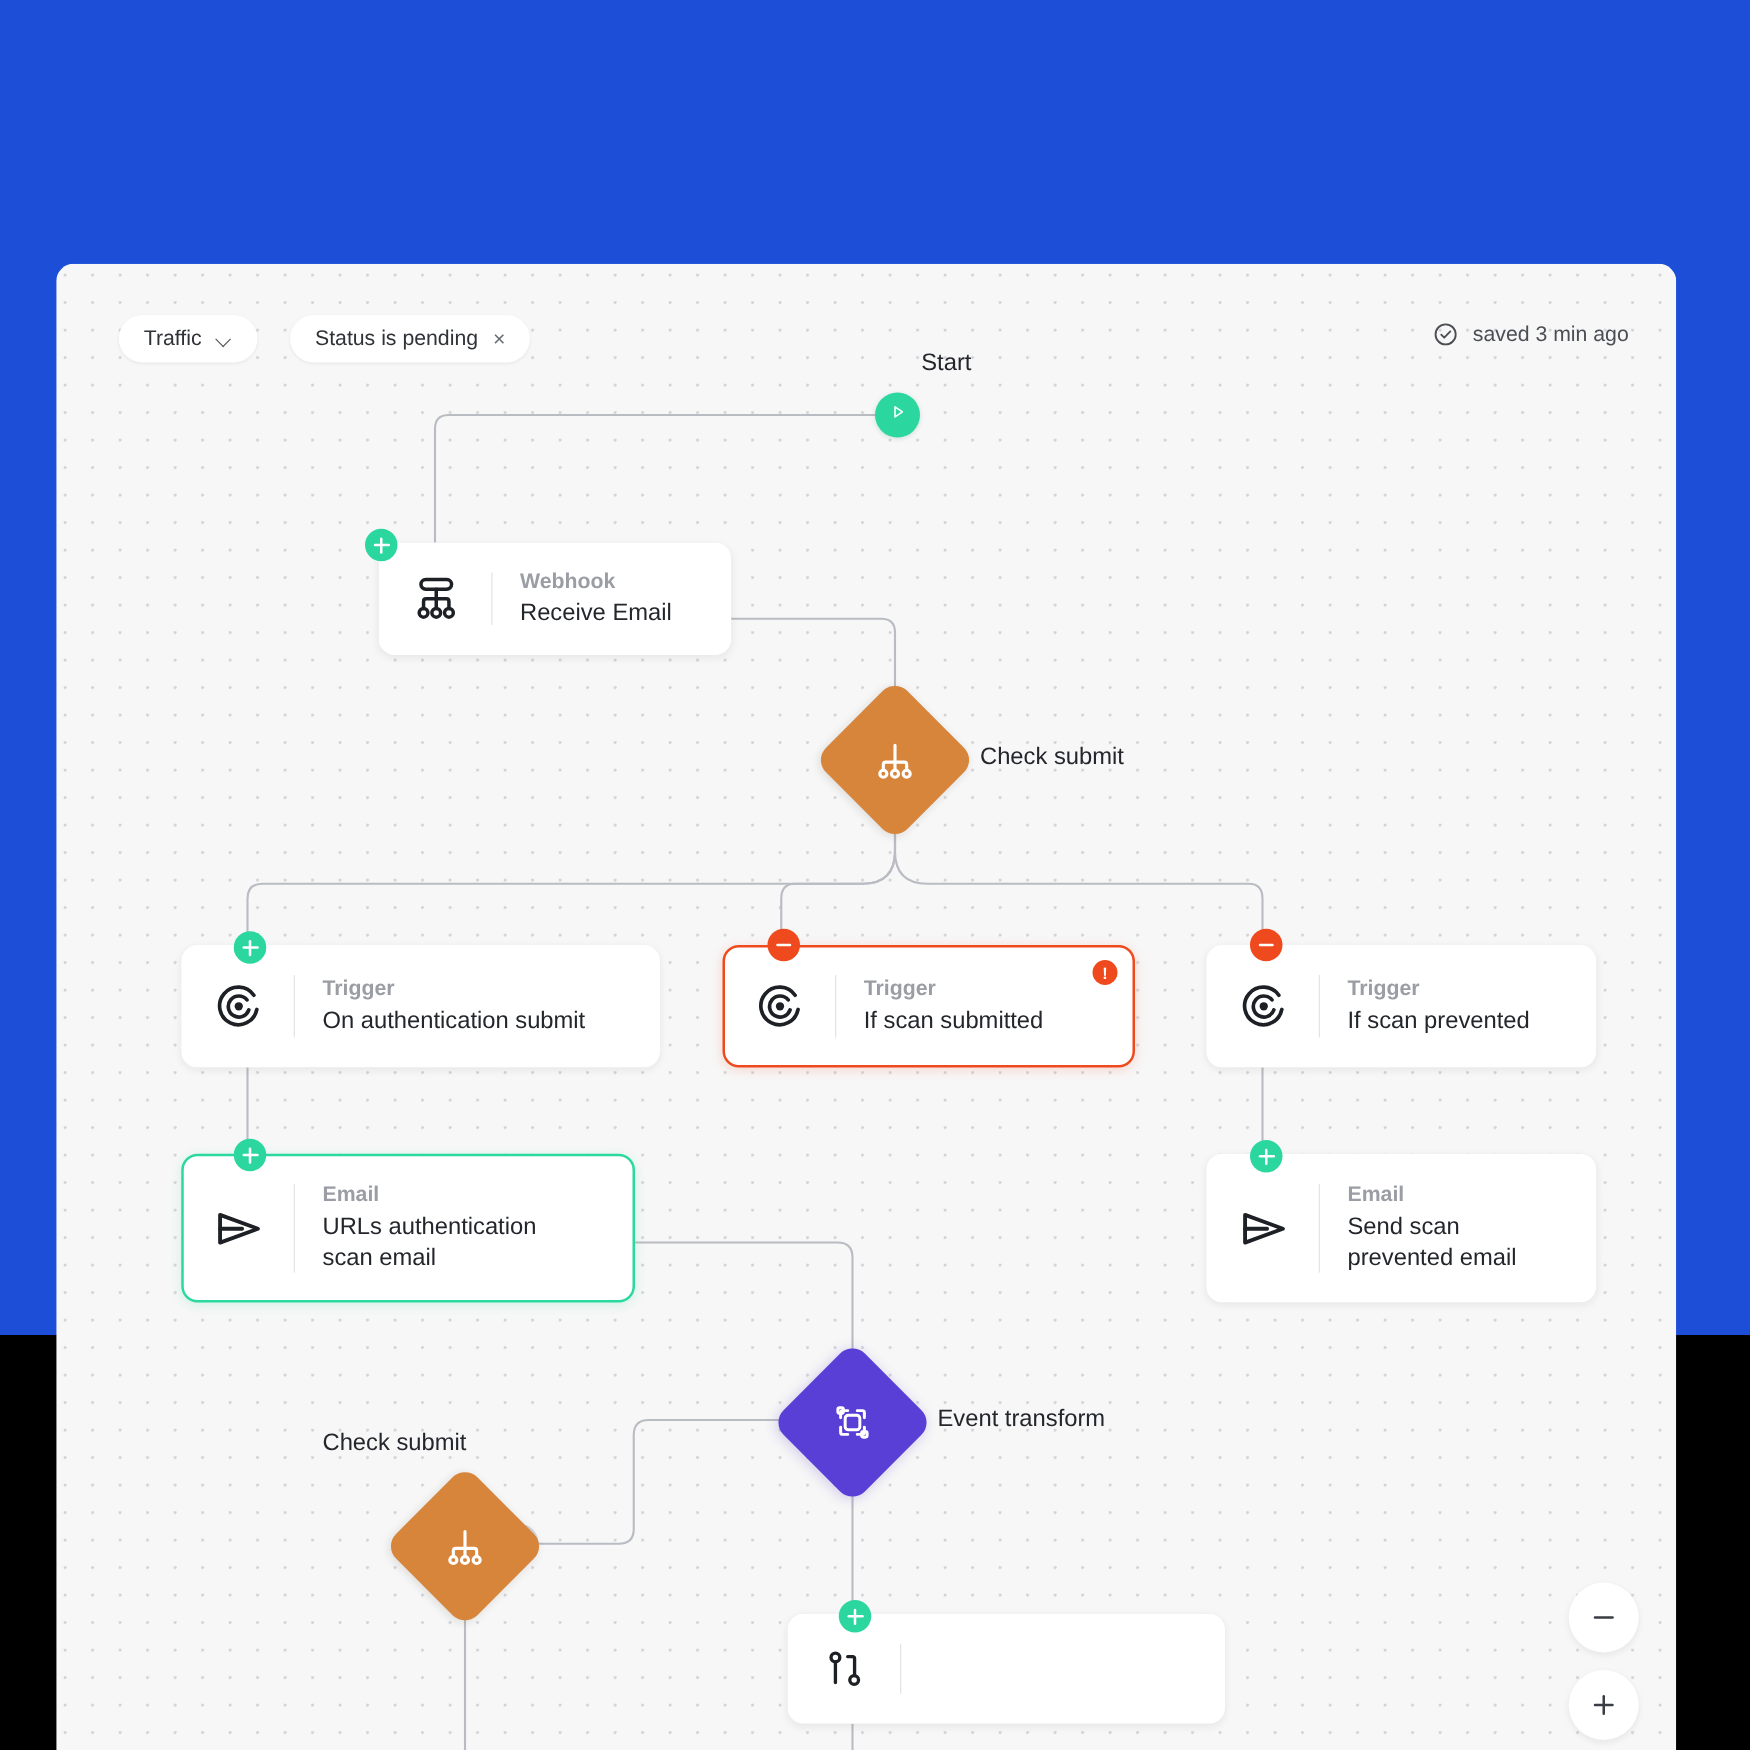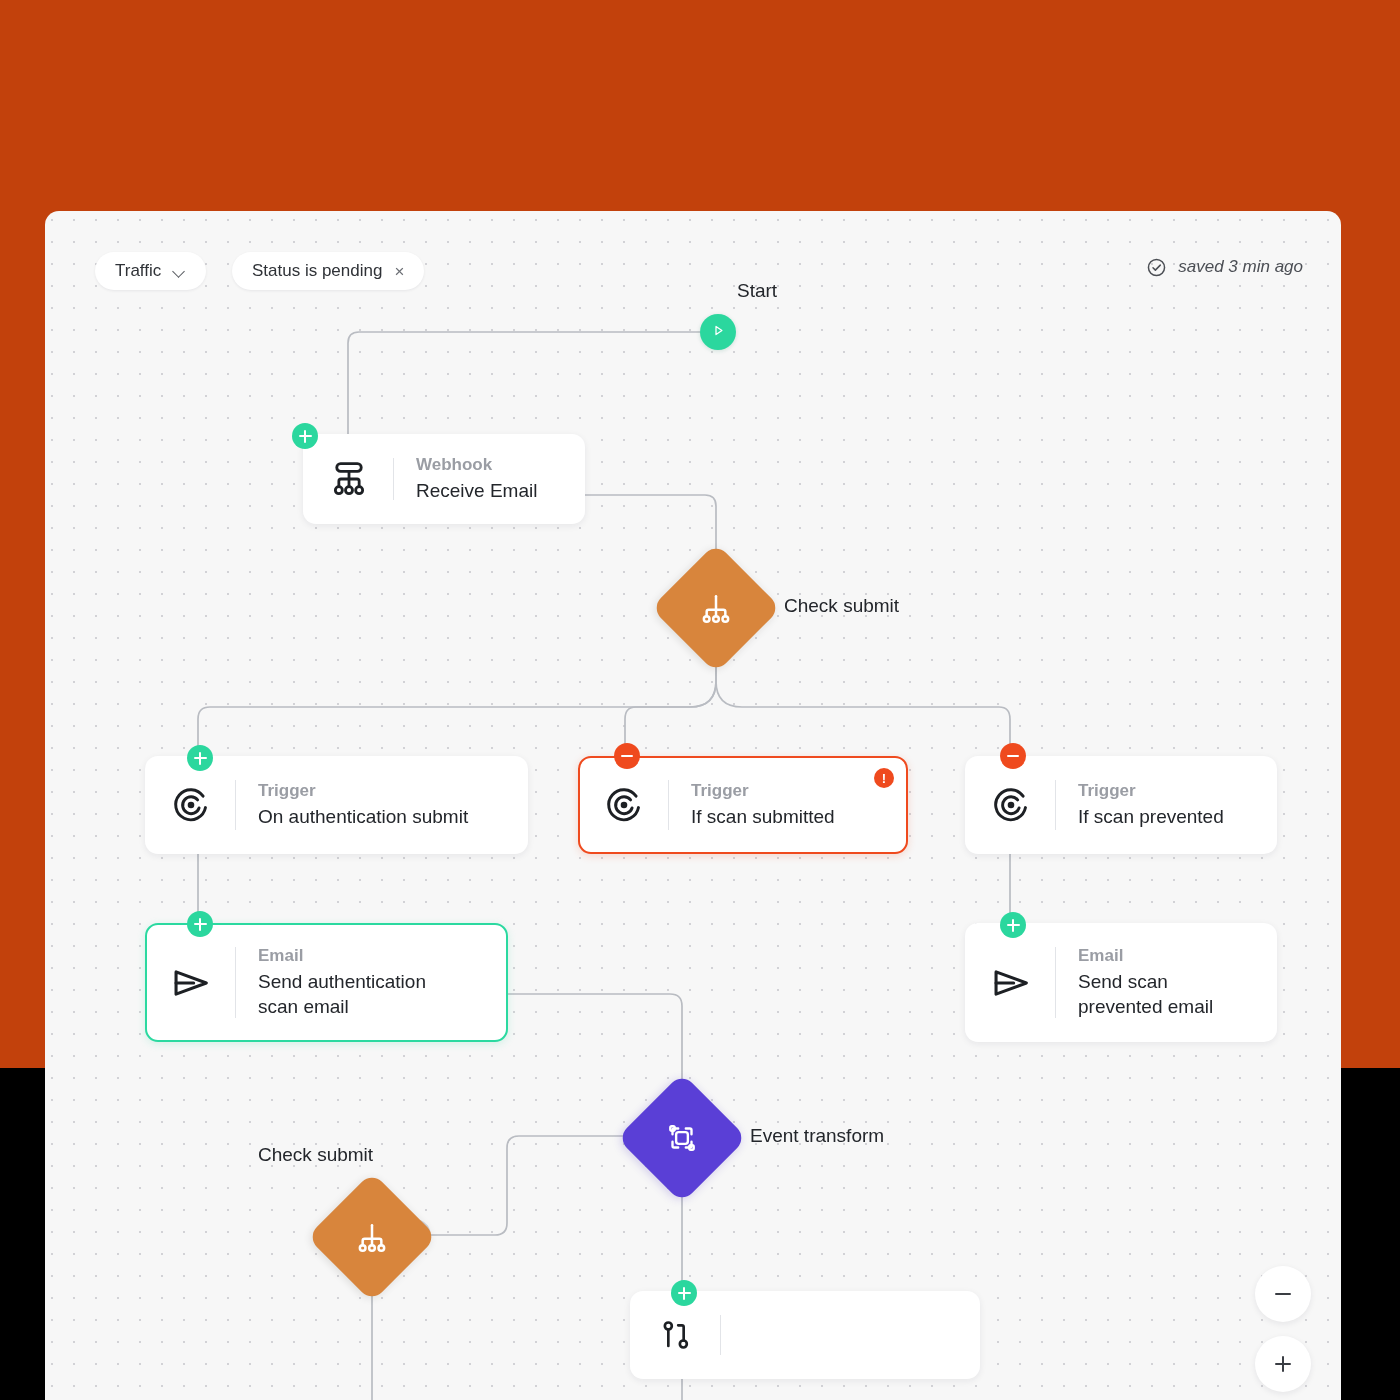--- a/index.html
+++ b/index.html
@@ -9,21 +9,21 @@
     width: 1400px;
     height: 1400px;
     overflow: hidden;
     font-family: "Liberation Sans", sans-serif;
   }
 
   #stage {
     position: relative;
     width: 1400px;
     height: 1068px;
-    background: #c2410c;
+    background: #1d4ed8;
   }
 
   
   #canvas {
     position: absolute;
     left: 45px;
     top: 211px;
     width: 1296px;
     height: 1189px;
     background-color: #f7f7f7;
@@ -72,26 +72,25 @@
     line-height: 1;
     cursor: pointer;
   }
 
   
   #saved {
     position: absolute;
     right: 38px;
     top: 46px;
     display: flex;
-    align-items: flex-start;
+    align-items: flex-end;
     gap: 11px;
     font-size: 17px;
     color: #4b4e54;
     white-space: nowrap;
-    font-style: italic;
   }
   #saved svg { display: block; }
 
   
   #edges {
     position: absolute;
     left: 0; top: 0;
     width: 1296px;
     height: 1189px;
     pointer-events: none;
@@ -432,21 +431,21 @@
       <div class="card-icon">
         <svg width="46" height="46" viewBox="0 0 24 24" fill="none" stroke="#1d2024" stroke-width="1.6" stroke-linecap="round" stroke-linejoin="round">
           <path d="M4.2 6.2 L20 12 L4.2 17.8 Z"></path>
           <path d="M4.2 12 H 13.4"></path>
         </svg>
       </div>
       <div class="card-divider"></div>
       <div class="card-text">
         <div class="card-kind">Email</div>
         <div class="card-title">
-          <span>Send authentication</span><br>
+          <span>URLs authentication</span><br>
           <span>scan email</span>
         </div>
       </div>
     </div>
 
     <div class="card" style="left:920px; top:712px; width:312px; height:119px;">
       <div class="badge badge-plus" style="left:33px; top:-13px;">
         <span class="badge-bar h"></span>
         <span class="badge-bar v"></span>
       </div>

